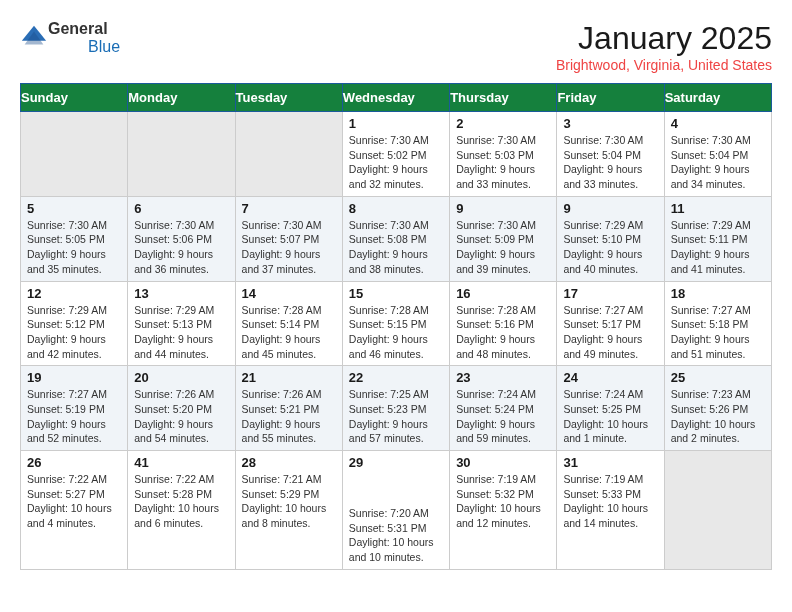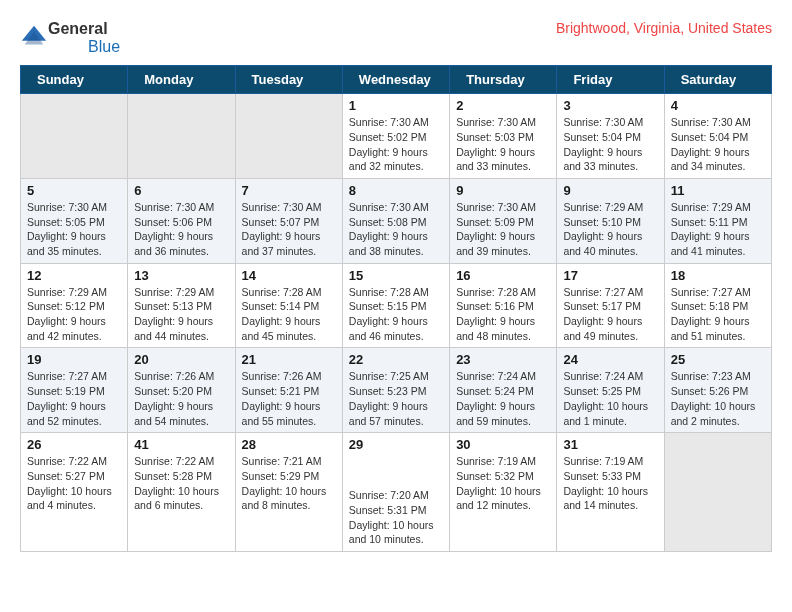--- a/index.html
+++ b/index.html
@@ -51,25 +51,25 @@
     .location {
       font-size: 14px;
       color: #ef4444;
     }
     .calendar {
       width: 100%;
       border-collapse: collapse;
       border: 1px solid #ccc;
     }
     .calendar th {
-      background: #0c4a6e;
+      background: #15803d;
       color: #fff;
       font-size: 13px;
       font-weight: bold;
-      padding: 6px 16px;
+      padding: 6px 0;
       text-align: left;
       border: 1px solid #1a5a9a;
     }
     .calendar td {
       vertical-align: top;
       border: 1px solid #ccc;
       padding: 4px 6px;
       width: 107px;
       min-height: 80px;
       background: #fff;
@@ -103,20 +103,21 @@
     <svg class="logo-icon" viewBox="0 0 30 30" xmlns="http://www.w3.org/2000/svg">
       <polygon points="15,2 28,18 2,18" fill="#2a6db5"></polygon>
       <polygon points="15,8 25,22 5,22" fill="#1a4a8a" opacity="0.4"></polygon>
     </svg>
     <div class="logo-text">
       <span class="logo-general">General</span>
       <span class="logo-blue">Blue</span>
     </div>
   </div>
   <div class="title-block">
+    <div class="month-title">January 2025</div>
     <div class="location">Brightwood, Virginia, United States</div>
   </div>
 </div>
 
 <table class="calendar">
   <thead>
     <tr>
     <th>Sunday</th>
         <th>Monday</th>
         <th>Tuesday</th>

